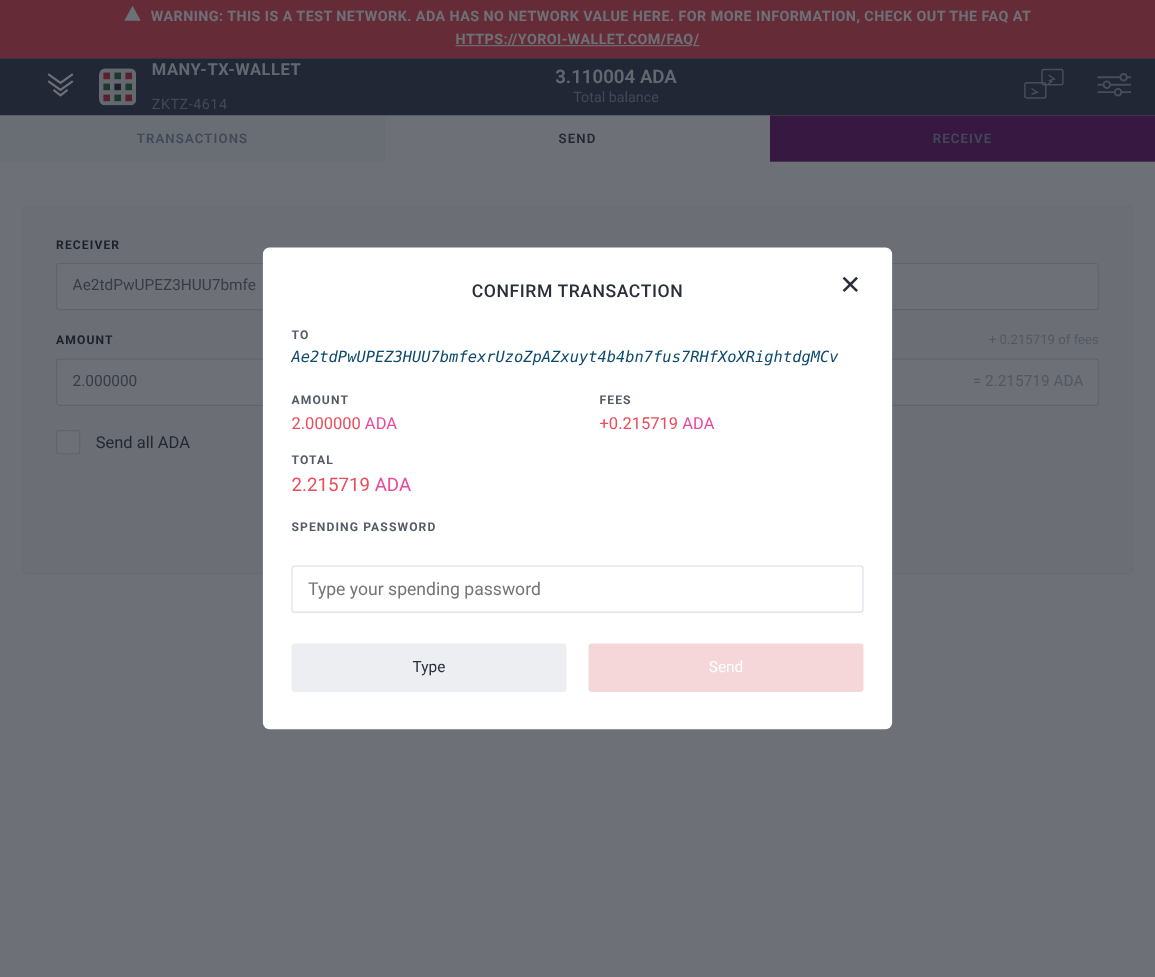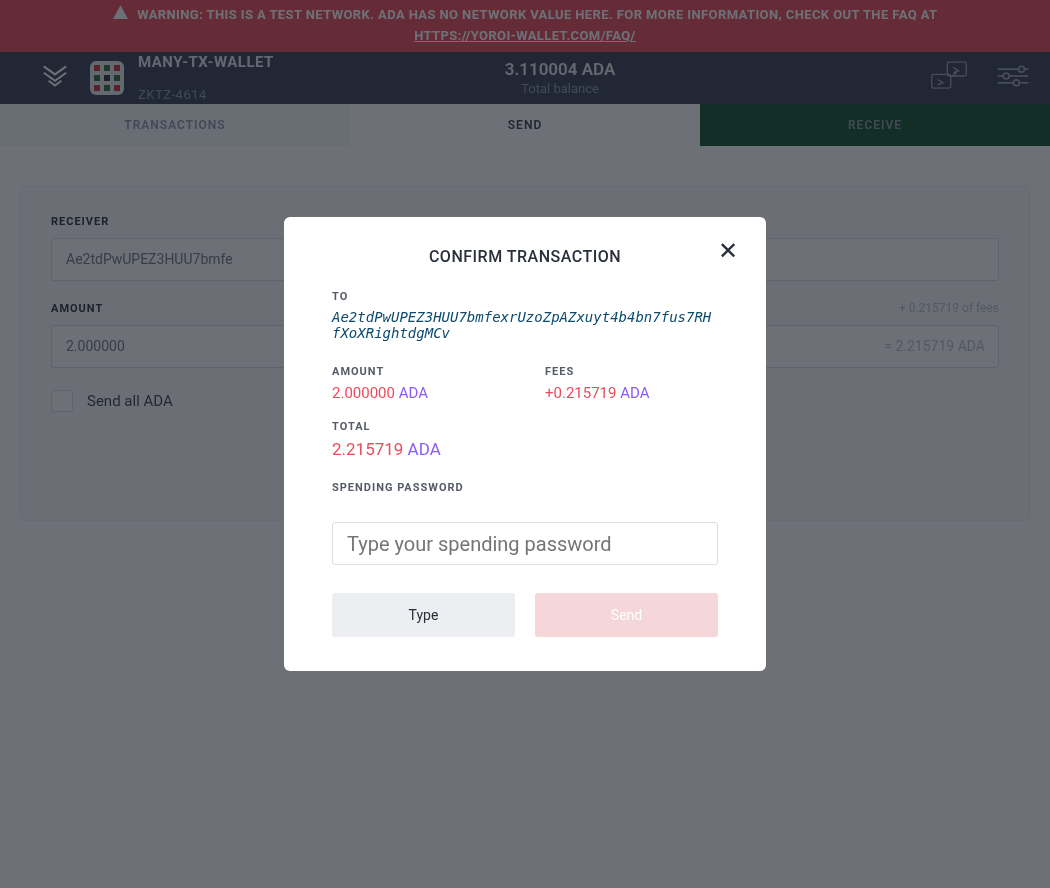--- a/index.html
+++ b/index.html
@@ -120,21 +120,21 @@
       letter-spacing: 1px;
       color: #8e98ac;
       background: #f4f6fa;
       cursor: pointer;
     }
     .tab.active {
       background: #fff;
       color: #3b3f4a;
     }
     .tab.receive {
-      background: #14532d;
+      background: #701a75;
     }
     .content {
       padding: 40px 20px;
     }
     .form-panel {
       background: #fafbfc;
       border-radius: 4px;
       padding: 28px 30px 32px;
       border: 1px solid #f0f2f6;
     }
@@ -209,24 +209,24 @@
 
     .overlay {
       position: absolute;
       inset: 0;
       background: rgba(20, 24, 34, 0.62);
       display: flex;
       align-items: center;
       justify-content: center;
     }
     .modal {
-      width: 482px;
+      width: 572px;
       background: #fff;
       border-radius: 6px;
-      padding: 30px 48px 34px;
+      padding: 30px 26px 34px;
       position: relative;
     }
     .modal-title {
       text-align: center;
       font-size: 16px;
       font-weight: 500;
       letter-spacing: 0.5px;
       color: #2a2f3a;
     }
     .modal-close {
@@ -262,30 +262,30 @@
     }
     .modal-col {
       flex: 1;
     }
     .amount-val {
       font-size: 15px;
       color: #ea4c5b;
       margin-top: 6px;
     }
     .amount-unit {
-      color: #8b5cf6;
+      color: #ec4899;
       text-align: center;
     }
     .password-input {
       width: 100%;
       height: 43px;
       border: 1px solid #d9dde5;
       border-radius: 3px;
       padding: 0 14px;
-      font-size: 20px;
+      font-size: 16px;
       color: #727785;
       background: #fff;
       margin-top: 28px;
     }
     .modal-buttons {
       display: flex;
       gap: 20px;
       margin-top: 28px;
     }
     .modal-btn {

